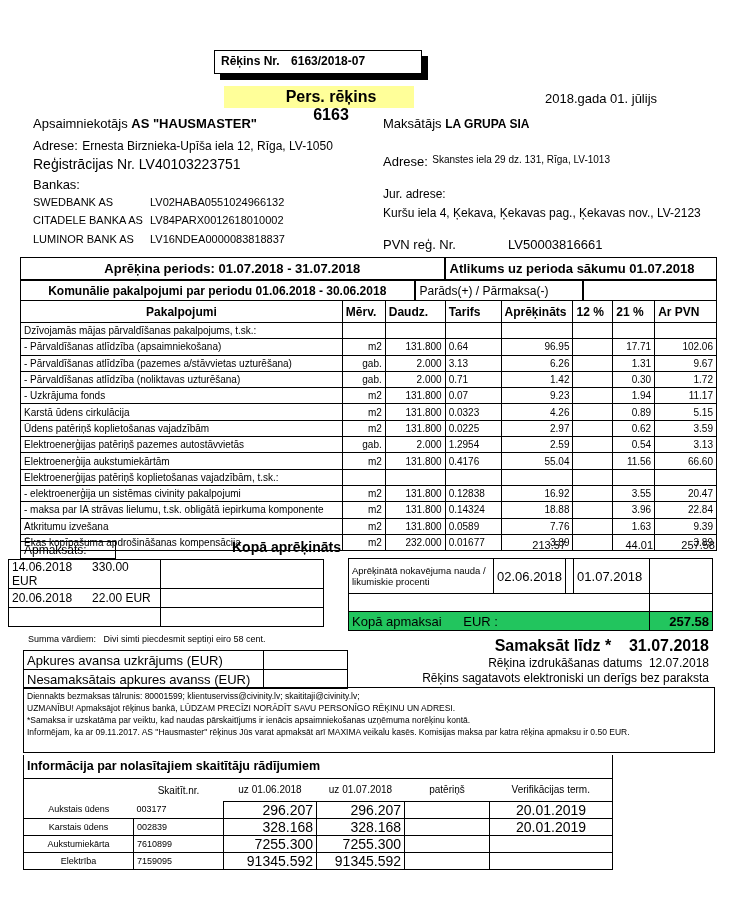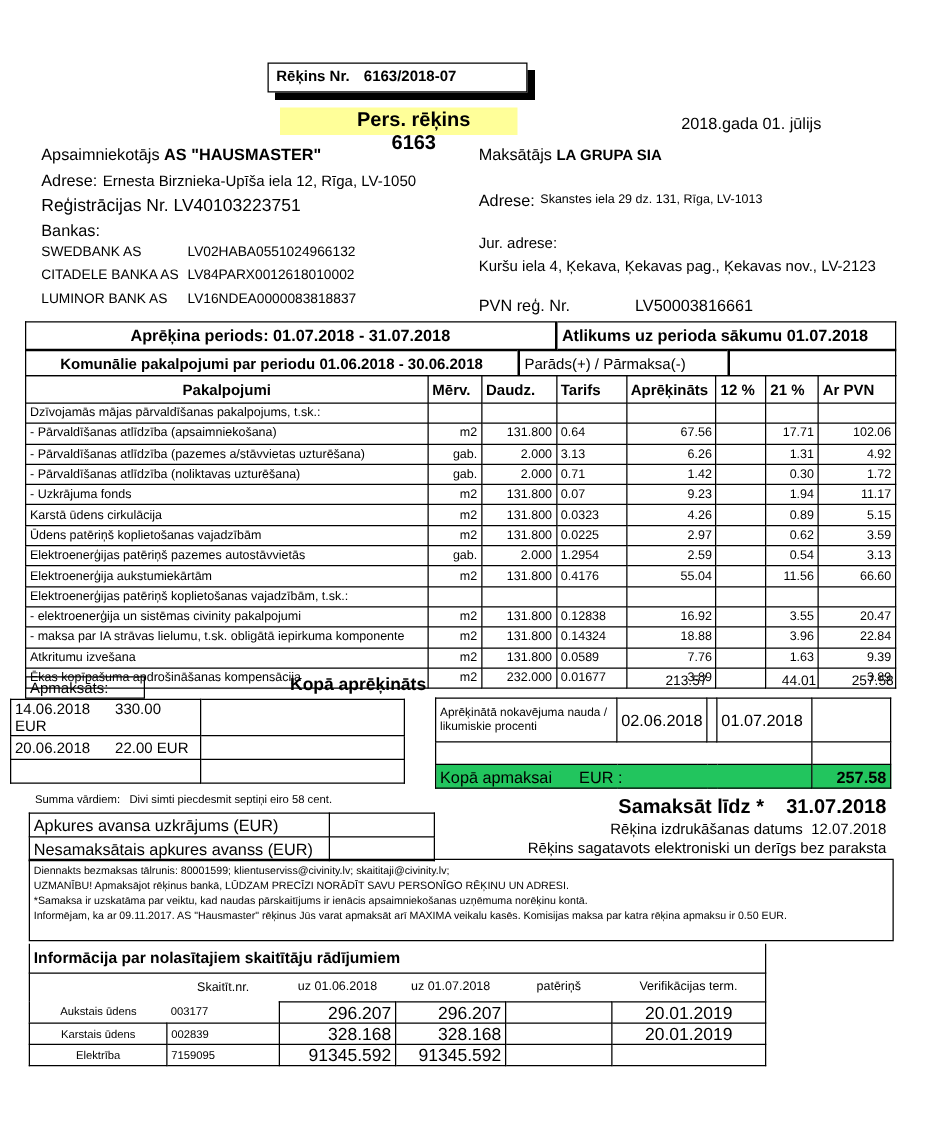--- a/index.html
+++ b/index.html
@@ -121,34 +121,34 @@
         <td class="r"></td>
         <td class="r"></td>
         <td class="r"></td>
         <td class="r"></td>
   </tr>
   <tr>
     <td>-  Pārvaldīšanas atlīdzība (apsaimniekošana)</td>
         <td class="r">m2</td>
         <td class="r">131.800</td>
         <td>0.64</td>
-        <td class="r">67.56</td>
+        <td class="r">96.95</td>
         <td class="r"></td>
         <td class="r">17.71</td>
         <td class="r">102.06</td>
   </tr>
   <tr>
     <td>-  Pārvaldīšanas atlīdzība (pazemes a/stāvvietas uzturēšana)</td>
         <td class="r">gab.</td>
         <td class="r">2.000</td>
         <td>3.13</td>
         <td class="r">6.26</td>
         <td class="r"></td>
         <td class="r">1.31</td>
-        <td class="r">4.92</td>
+        <td class="r">9.67</td>
   </tr>
   <tr>
     <td>-  Pārvaldīšanas atlīdzība (noliktavas uzturēšana)</td>
         <td class="r">gab.</td>
         <td class="r">2.000</td>
         <td>0.71</td>
         <td class="r">1.42</td>
         <td class="r"></td>
         <td class="r">0.30</td>
         <td class="r">1.72</td>
@@ -364,20 +364,28 @@
   </tr>
   <tr>
     <td class="bx" style="text-align:center;font-size:9px;">Karstais ūdens</td>
     <td class="bx" style="font-size:9px;">002839</td>
     <td class="v">328.168</td>
     <td class="v">328.168</td>
     <td class="v"></td>
     <td class="v" style="text-align:center;">20.01.2019</td>
   </tr>
   <tr>
+    <td class="bx" style="text-align:center;font-size:9px;">Aukstumiekārta</td>
+    <td class="bx" style="font-size:9px;">7610899</td>
+    <td class="v">7255.300</td>
+    <td class="v">7255.300</td>
+    <td class="v"></td>
+    <td class="v" style="text-align:center;"></td>
+  </tr>
+  <tr>
     <td class="bx" style="text-align:center;font-size:9px;">Elektrība</td>
     <td class="bx" style="font-size:9px;">7159095</td>
     <td class="v">91345.592</td>
     <td class="v">91345.592</td>
     <td class="v"></td>
     <td class="v" style="text-align:center;"></td>
   </tr>
 </tbody>
   </table>
 

